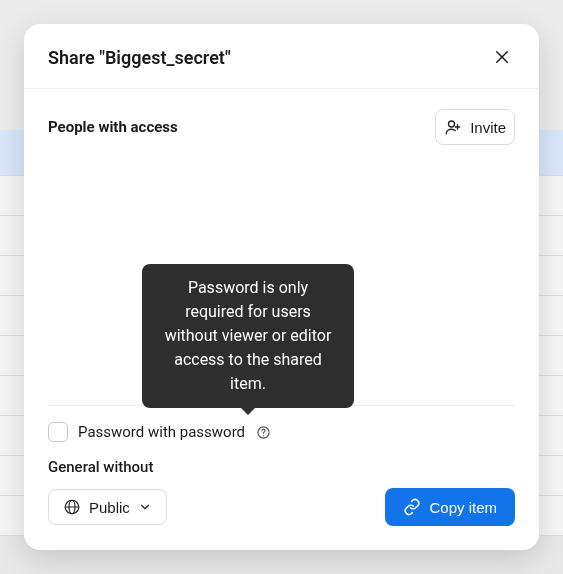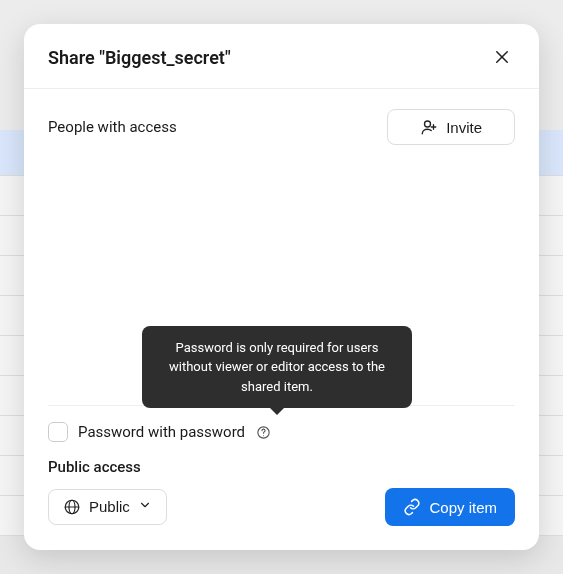--- a/index.html
+++ b/index.html
@@ -66,31 +66,31 @@
   .section {
     padding: 20px 24px;
   }
   .people-row {
     display: flex;
     align-items: center;
     justify-content: space-between;
   }
   .section-label {
     font-size: 15px;
-    font-weight: 400;
+    font-weight: 700;
     color: #1a1a1a;
   }
   .invite-btn {
     display: inline-flex;
     align-items: center;
     gap: 8px;
     background: #fff;
     border: 1px solid #ddd;
     border-radius: 8px;
-    padding: 8px 32px;
+    padding: 8px 8px;
     font-size: 15px;
     cursor: pointer;
     color: #1a1a1a;
   }
   .invite-btn svg { width: 18px; height: 18px; }
   .spacer { flex: 1; }
   .divider {
     margin: 0 24px;
     border: none;
     border-top: 1px solid #eee;
@@ -120,24 +120,24 @@
     justify-content: center;
     width: 16px;
     height: 16px;
     cursor: pointer;
   }
   .help-icon svg { width: 15px; height: 15px; }
   .tooltip {
     position: absolute;
     bottom: 46px;
     left: 118px;
-    width: 270px;
+    width: 212px;
     background: #2e2e2e;
     color: #fff;
-    font-size: 13px;
+    font-size: 16px;
     text-align: center;
     padding: 12px 16px;
     border-radius: 8px;
     line-height: 1.5;
   }
   .tooltip::after {
     content: "";
     position: absolute;
     top: 100%;
     left: 50%;
@@ -154,20 +154,21 @@
     color: #1a1a1a;
     margin-bottom: 12px;
   }
   .general-row {
     display: flex;
     align-items: center;
     justify-content: space-between;
   }
   .public-btn {
     display: inline-flex;
+    align-items: center;
     gap: 8px;
     background: #fff;
     border: 1px solid #ddd;
     border-radius: 8px;
     padding: 8px 14px;
     font-size: 15px;
     cursor: pointer;
     color: #1a1a1a;
   }
   .public-btn svg.globe { width: 18px; height: 18px; }
@@ -242,21 +243,21 @@
     <span class="help-icon">
       <svg viewBox="0 0 24 24" fill="none" stroke="#555" stroke-width="1.8" stroke-linecap="round" stroke-linejoin="round">
         <circle cx="12" cy="12" r="9"></circle>
         <path d="M9.5 9a2.5 2.5 0 1 1 3.5 2.3c-.8.4-1 1-1 1.7"></path>
         <circle cx="12" cy="17" r="0.8" fill="#555" stroke="none"></circle>
       </svg>
     </span>
   </div>
 
   <div class="general-section">
-    <div class="general-label">Public access</div>
+    <div class="general-label">General without</div>
     <div class="general-row">
       <button class="public-btn">
         <svg class="globe" viewBox="0 0 24 24" fill="none" stroke="#222" stroke-width="1.6" stroke-linecap="round" stroke-linejoin="round">
           <circle cx="12" cy="12" r="9"></circle>
           <ellipse cx="12" cy="12" rx="4" ry="9"></ellipse>
           <line x1="3" y1="12" x2="21" y2="12"></line>
         </svg>
         <span>Public</span>
         <svg class="chev" viewBox="0 0 24 24" fill="none" stroke="#222" stroke-width="2" stroke-linecap="round" stroke-linejoin="round">
           <polyline points="6 9 12 15 18 9"></polyline>

